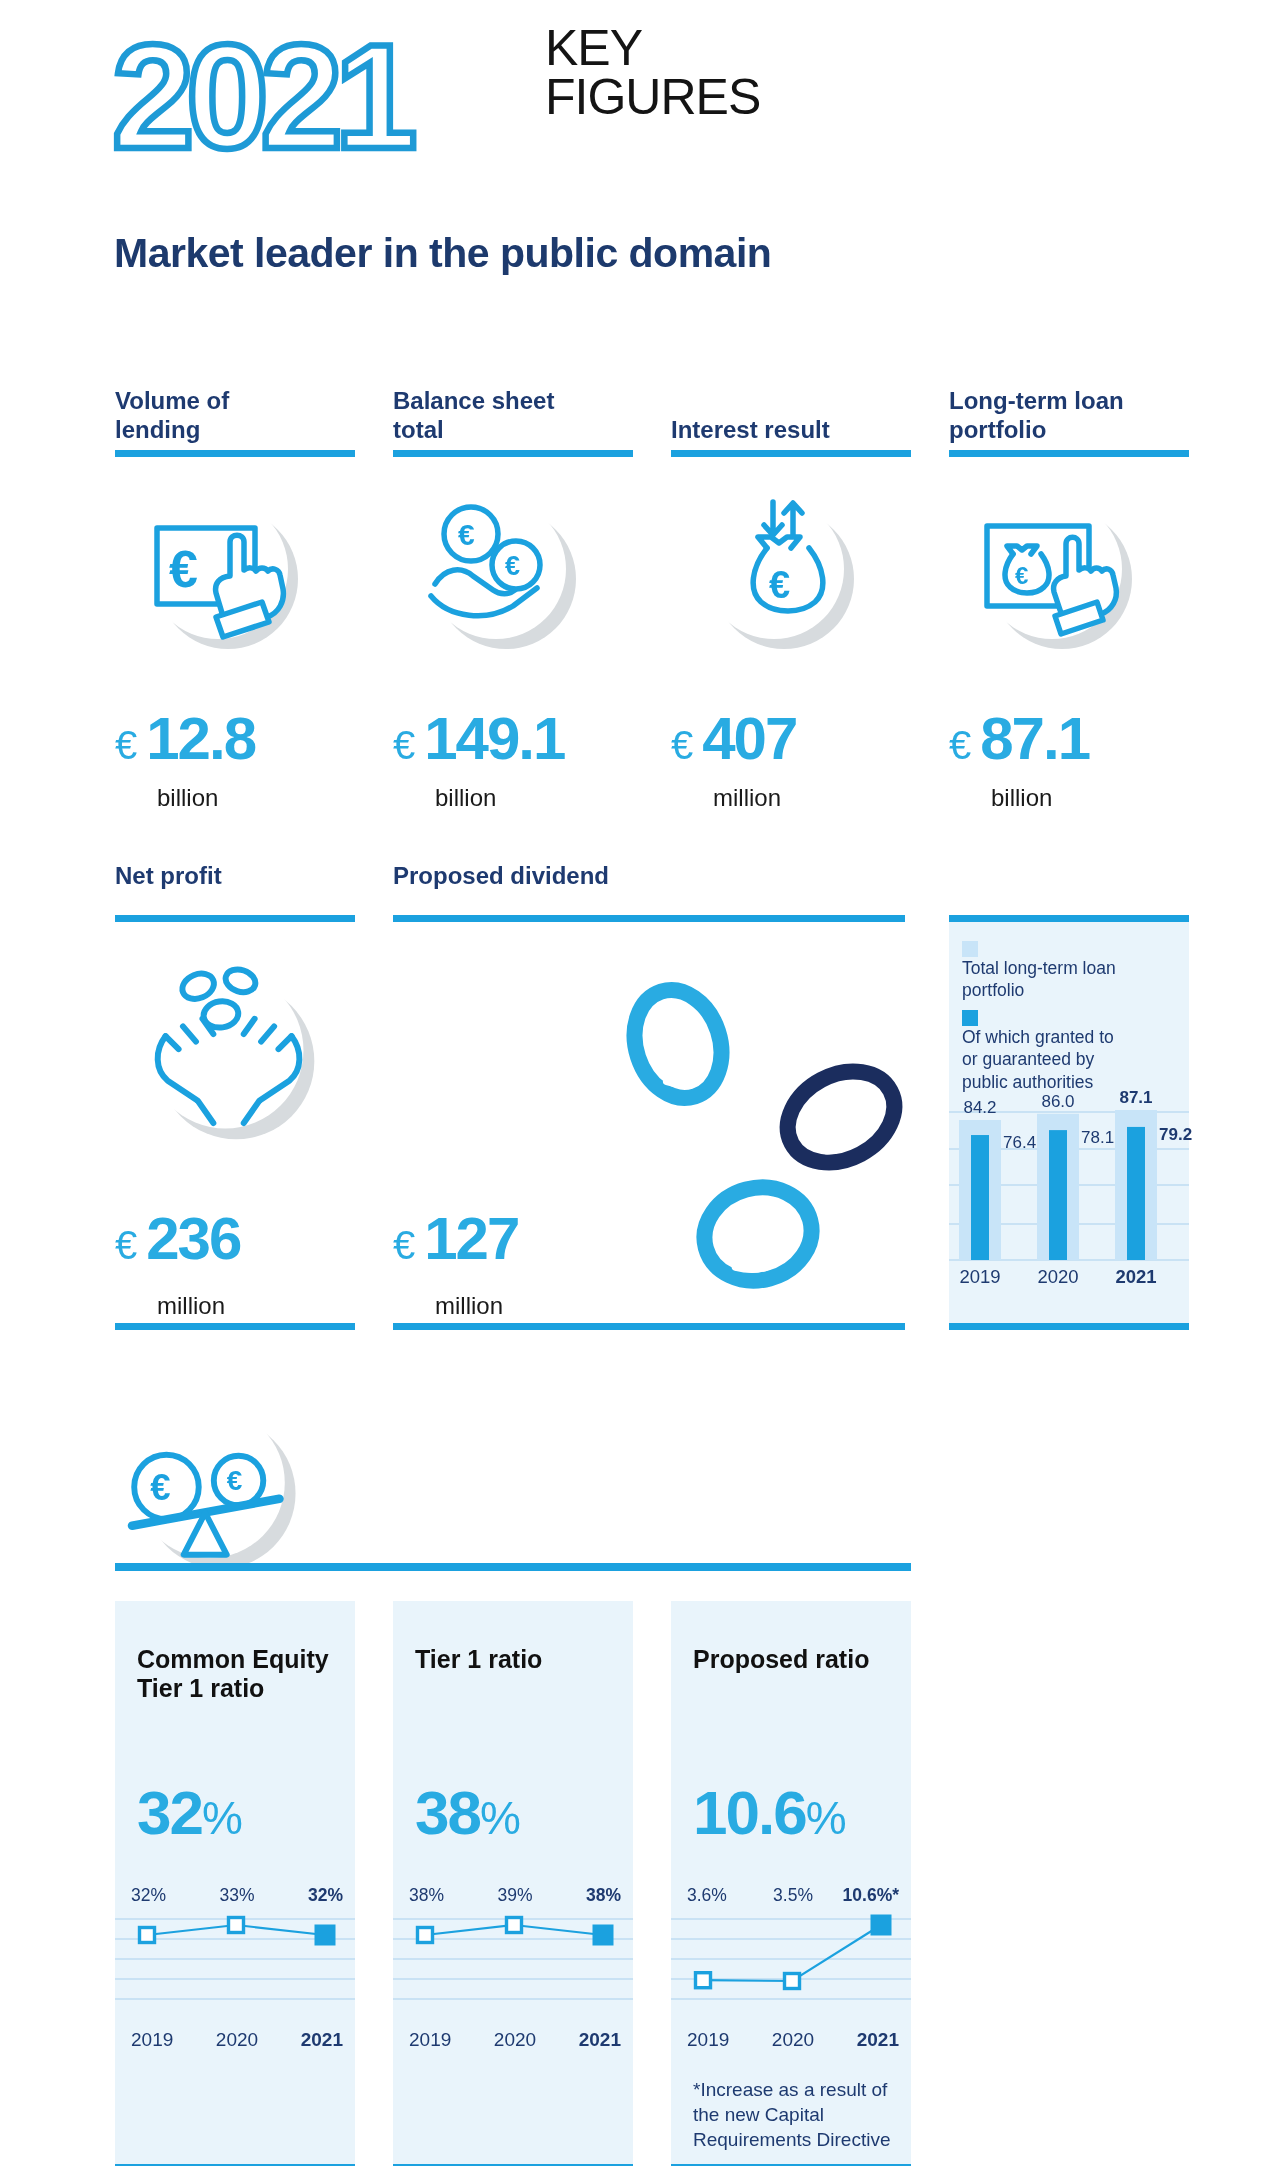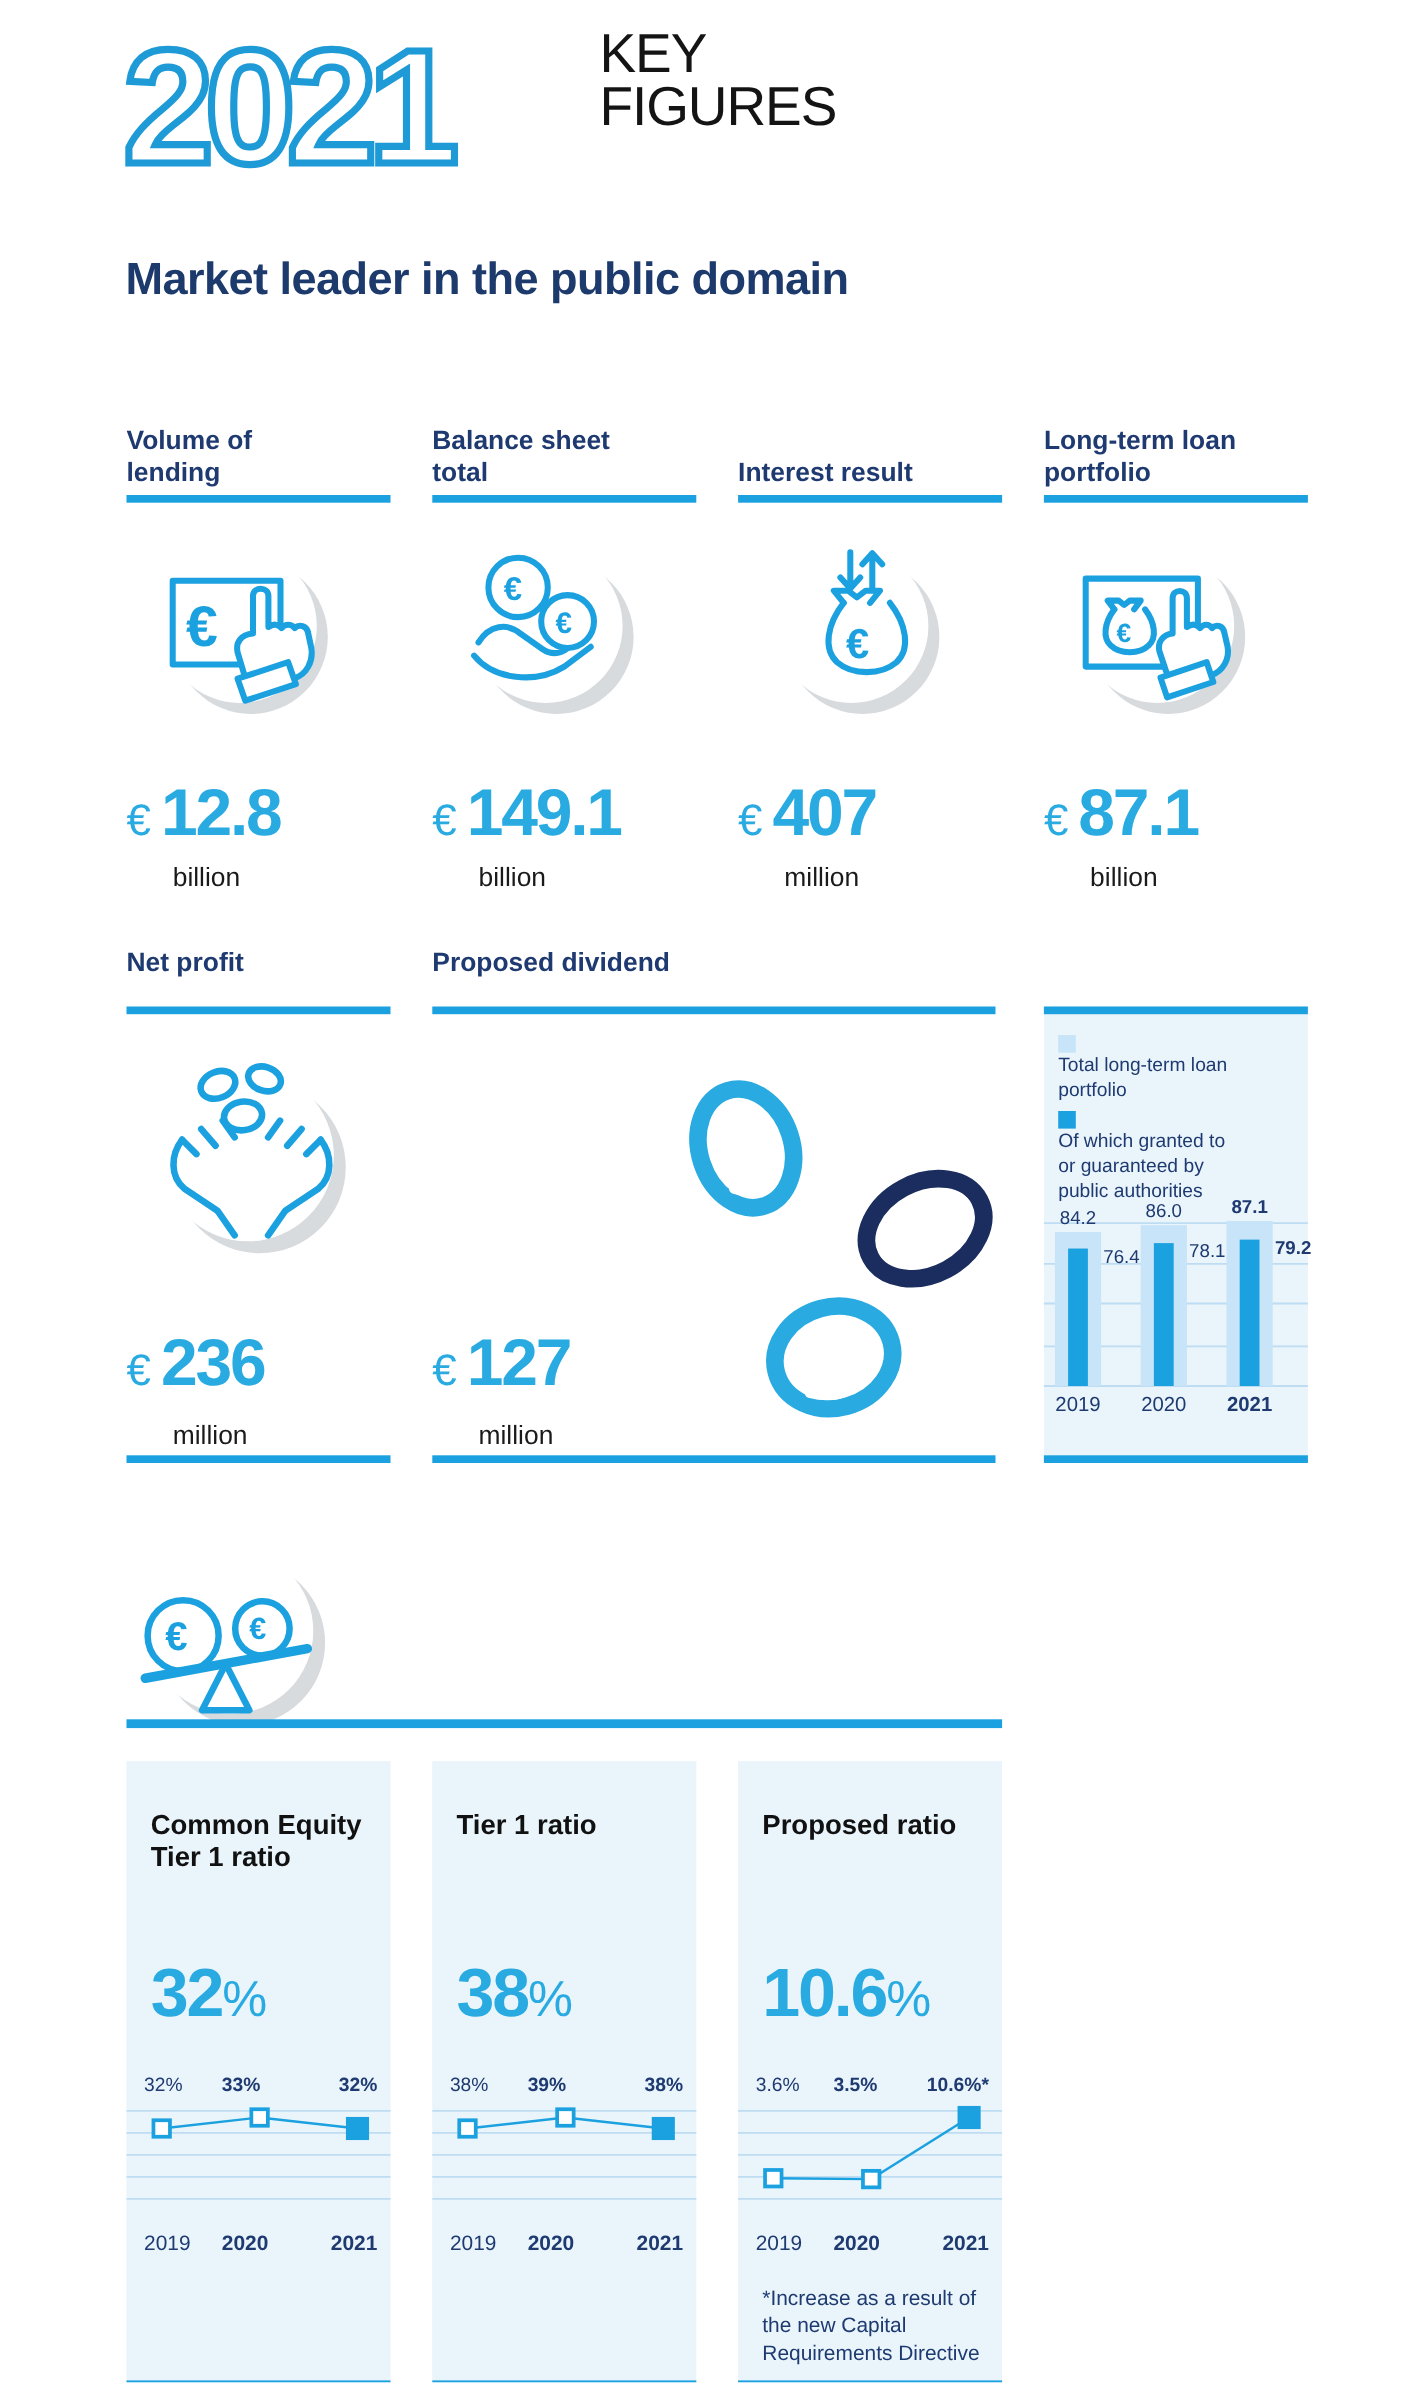--- a/index.html
+++ b/index.html
@@ -45,21 +45,21 @@
   
   .section-topbar{left:115px;top:1563px;width:796px;height:8px;background:#1ba1df;}
   .ratio-panel{top:1575px;width:240px;height:570px;background:#e9f4fb;margin-top:26px;}
   .rp-title{position:absolute;top:44px;left:22px;right:14px;font-size:25px;font-weight:700;color:#111;line-height:1.16;}
   .rp-big{position:absolute;top:176px;left:22px;white-space:nowrap;color:#29abe2;}
   .rp-big .bv{font-size:62px;font-weight:700;letter-spacing:-2px;}
   .rp-big .bu{font-size:46px;font-weight:400;}
   .pt-row{position:absolute;left:10px;right:10px;display:flex;color:#1e3a70;}
   .pt-row span{flex:1;}
   .pt-row span:nth-child(1){text-align:left;padding-left:6px;}
-  .pt-row span:nth-child(2){font-weight:bold;}
+  .pt-row span:nth-child(2){text-align:center;}
   .pt-row span:nth-child(3){text-align:right;font-weight:700;padding-right:2px;}
   .pt-labels{top:284px;font-size:17.5px;}
   .pt-years{top:428px;font-size:19px;}
   .rp-chart{position:absolute;top:310px;left:0;}
   .rp-foot{position:absolute;top:476px;left:22px;right:10px;font-size:19px;line-height:1.32;color:#1e3a70;}
   .rp-botbar{position:absolute;bottom:0;left:0;width:240px;height:7px;background:#1ba1df;}
 </style>
 </head>
 <body>
 

